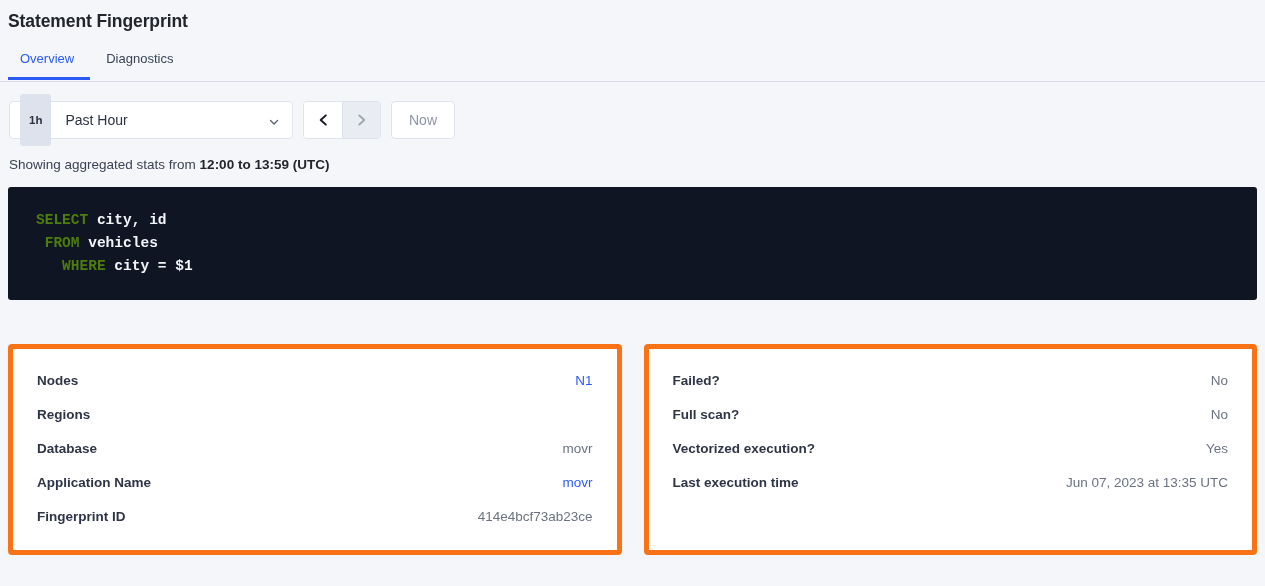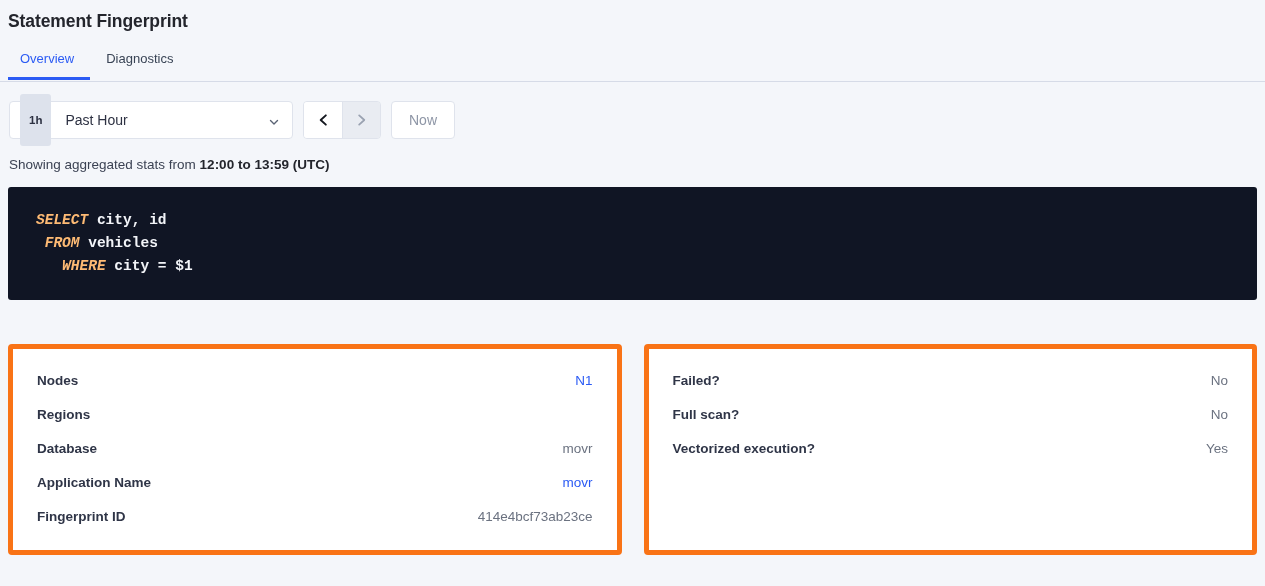--- a/index.html
+++ b/index.html
@@ -181,21 +181,21 @@
   }
   .sql-code {
     margin: 0;
     font-family: "Liberation Mono", "DejaVu Sans Mono", monospace;
     font-size: 14.5px;
     line-height: 23px;
     color: #f2f4f8;
     font-weight: bold;
     white-space: pre;
   }
-  .kw { color: #fdba74; font-style: italic; }
+  .kw { color: #4d7c0f; }
 
   
   .cards {
     display: flex;
     gap: 22px;
     padding: 44px 8px 0 8px;
     box-sizing: border-box;
   }
   .card {
     flex: 1;
@@ -321,14 +321,18 @@
         <div class="row-value">No</div>
       </div>
       <div class="card-row">
         <div class="row-label">Full scan?</div>
         <div class="row-value">No</div>
       </div>
       <div class="card-row">
         <div class="row-label">Vectorized execution?</div>
         <div class="row-value">Yes</div>
       </div>
+      <div class="card-row">
+        <div class="row-label">Last execution time</div>
+        <div class="row-value">Jun 07, 2023 at 13:35 UTC</div>
+      </div>
     </div>
 </div>
 
 </body></html>

